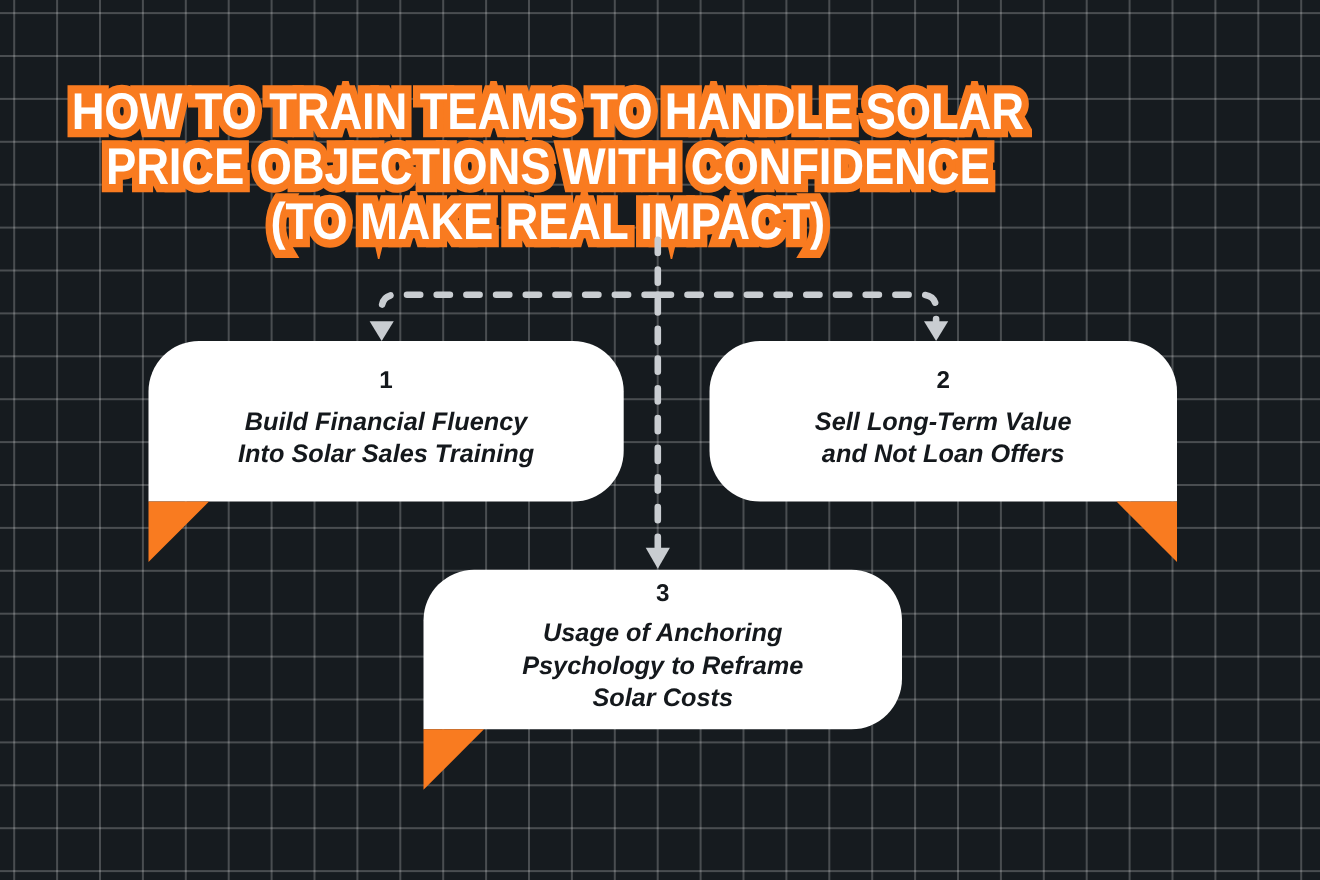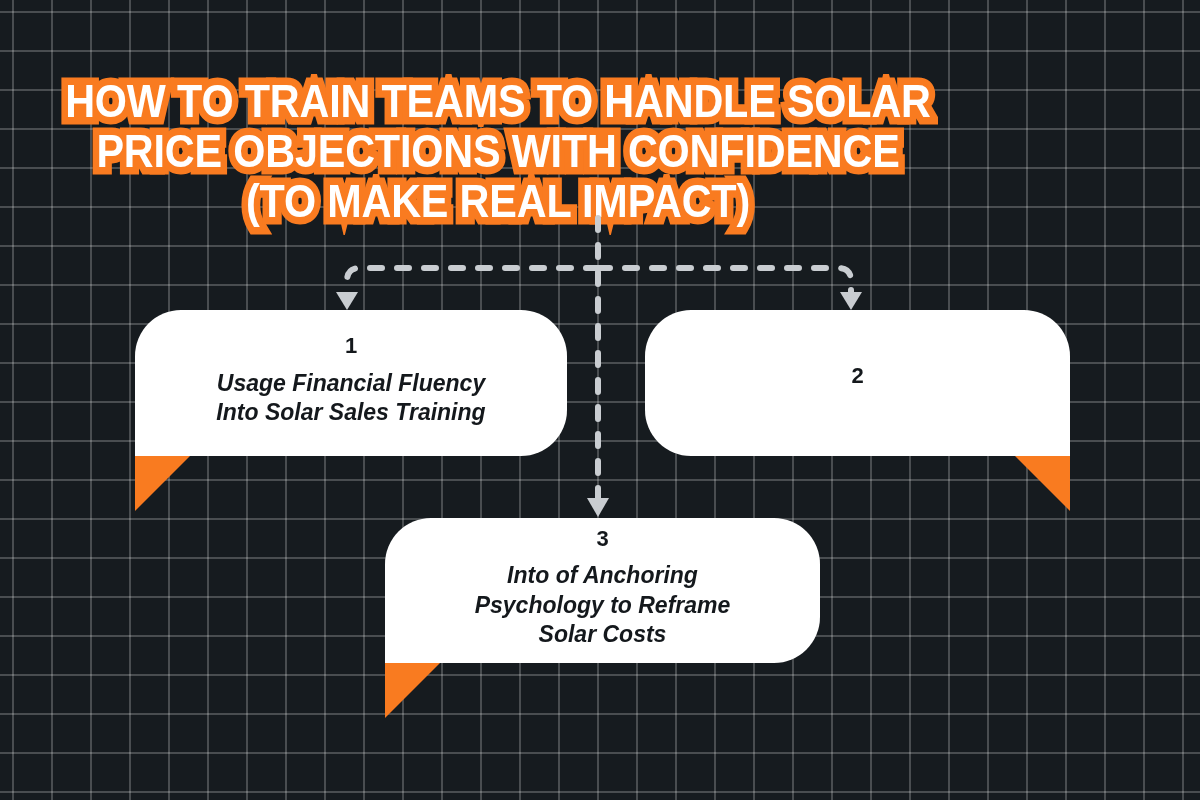--- a/index.html
+++ b/index.html
@@ -166,31 +166,33 @@
 
     <path class="dash-path" d="M598,268 L838,268 Q851,268 851,281 L851,292"></path>
 
     <polygon class="arrow-head" points="336,292 358,292 347,310"></polygon>
     <polygon class="arrow-head" points="840,292 862,292 851,310"></polygon>
     <polygon class="arrow-head" points="587,498 609,498 598,517"></polygon>
   </svg>
 
   <div class="card" id="card-1">
     <div class="num">1</div>
-    <div class="body">Usage Financial Fluency
+    <div class="body">Build Financial Fluency
 Into Solar Sales Training</div>
   </div>
   <div class="tail tail-left" id="tail-1"></div>
 
   <div class="card" id="card-2">
     <div class="num">2</div>
+    <div class="body">Sell Long-Term Value
+and Not Loan Offers</div>
   </div>
   <div class="tail tail-right" id="tail-2"></div>
 
   <div class="card" id="card-3">
     <div class="num">3</div>
-    <div class="body">Into of Anchoring
+    <div class="body">Usage of Anchoring
 Psychology to Reframe
 Solar Costs</div>
   </div>
   <div class="tail tail-left" id="tail-3"></div>
 
 </div>
 
 </body></html>

